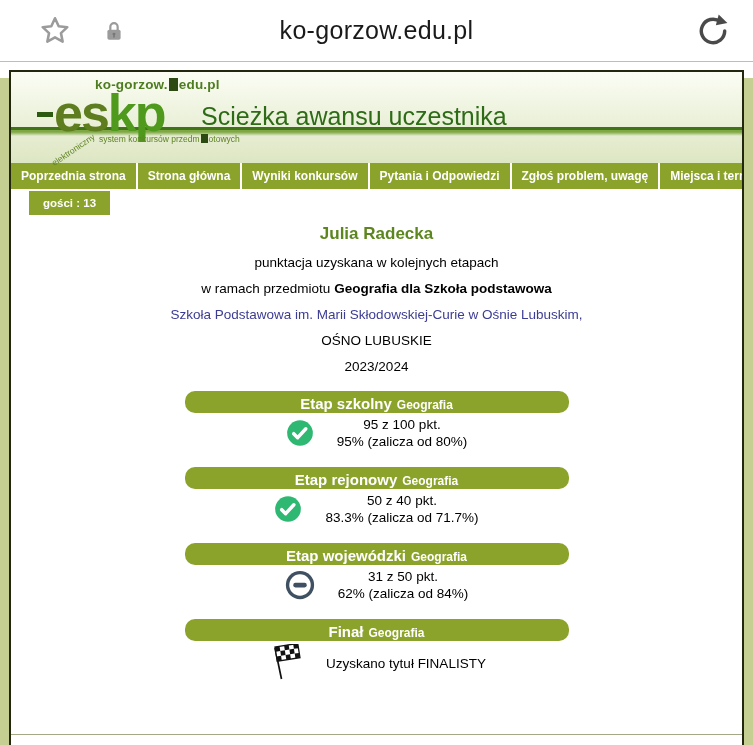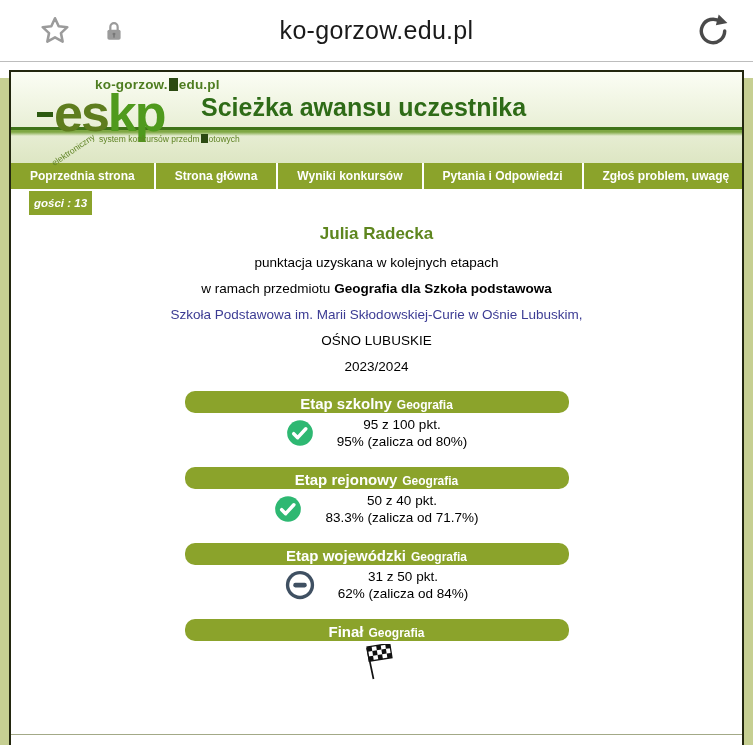--- a/index.html
+++ b/index.html
@@ -24,26 +24,26 @@
   .logo { position:absolute; left:26px; top:5px; z-index:2; }
   .logo-domain { font-size:13.5px; color:#4e7d20; margin-left:58px; font-weight:bold; letter-spacing:0.2px; }
   .logo-block { display:inline-block; width:9px; height:13px; background:#2c4a12; vertical-align:-2px; margin:0 1px; }
   .logo-dash { display:inline-block; width:16px; height:5px; background:#2c5a10; vertical-align:14px; margin-right:1px; }
   .logo-eskp { font-size:52px; font-weight:bold; line-height:42px; letter-spacing:-2px; }
   .eskp-left { color:#5e7d1e; }
   .eskp-right { color:#4f9a1d; }
   .logo-tagline { font-size:8.5px; color:#5f8324; margin-left:10px; white-space:nowrap; position:relative; }
   .tagline-word { display:inline-block; transform:rotate(-34deg); transform-origin:right bottom; position:relative; top:-4px; }
   .tagline-block { display:inline-block; width:7px; height:9px; background:#2c4a12; vertical-align:-1px; margin:0 1px; }
-  .page-title { position:absolute; left:190px; top:21px; font-size:25px; font-weight:bold; color:#2e6b17; z-index:2; }
+  .page-title { position:absolute; left:190px; top:30px; font-size:25px; font-weight:normal; color:#2e6b17; z-index:2; }
 
   
   .nav { display:flex; background:#8ba32b; height:26px; }
-  .nav-item { padding:0 19px; color:#fff; font-weight:bold; font-size:12px; line-height:26px; border-right:2px solid #fff; white-space:nowrap; cursor:pointer; }
-  .guests-badge { display:inline-block; margin:2px 0 0 18px; background:#8ba32b; color:#fff; font-weight:bold; font-size:11.5px; padding:6px 5px;font-style:italic; }
+  .nav-item { padding:0 10px; color:#fff; font-weight:bold; font-size:12px; line-height:26px; border-right:2px solid #fff; white-space:nowrap; cursor:pointer; }
+  .guests-badge { display:inline-block; margin:2px 0 0 18px; background:#8ba32b; color:#fff; font-weight:bold; font-size:11.5px; padding:6px 14px; }
 
   
   .main { text-align:center; }
   .participant-name { margin-top:9px; font-size:17px; font-weight:bold; color:#5e861e; }
   .info-line { margin-top:11px; font-size:13.5px; color:#000; }
   .bold { font-weight:bold; }
   .school-link { color:#3c3c94; cursor:pointer; }
 
   .stage-banner { width:384px; height:22px; margin:17px auto 0; background:#8ba32b; border-radius:10px; color:#fff; line-height:25px; }
   .stage-title { font-size:15px; font-weight:bold; }
@@ -167,18 +167,21 @@
               <rect x="17.2" y="3" width="4.6" height="4.8" fill="#111"></rect>
               <rect x="26.4" y="3" width="4.6" height="4.8" fill="#111"></rect>
               <rect x="12.6" y="7.8" width="4.6" height="4.8" fill="#111"></rect>
               <rect x="21.8" y="7.8" width="4.6" height="4.8" fill="#111"></rect>
               <rect x="8" y="12.6" width="4.6" height="4.8" fill="#111"></rect>
               <rect x="17.2" y="12.6" width="4.6" height="4.8" fill="#111"></rect>
               <rect x="26.4" y="12.6" width="4.6" height="4.8" fill="#111"></rect>
             </g>
           </svg>
         </span>
+        <div class="result-text">
+          <div>Uzyskano tytuł FINALISTY</div>
+        </div>
       </div>
     </div>
 
     <div style="position:absolute; left:0; right:0; bottom:10px; border-top:1px solid #a3a987;"></div>
   </div>
 </div>
 
 </body></html>

